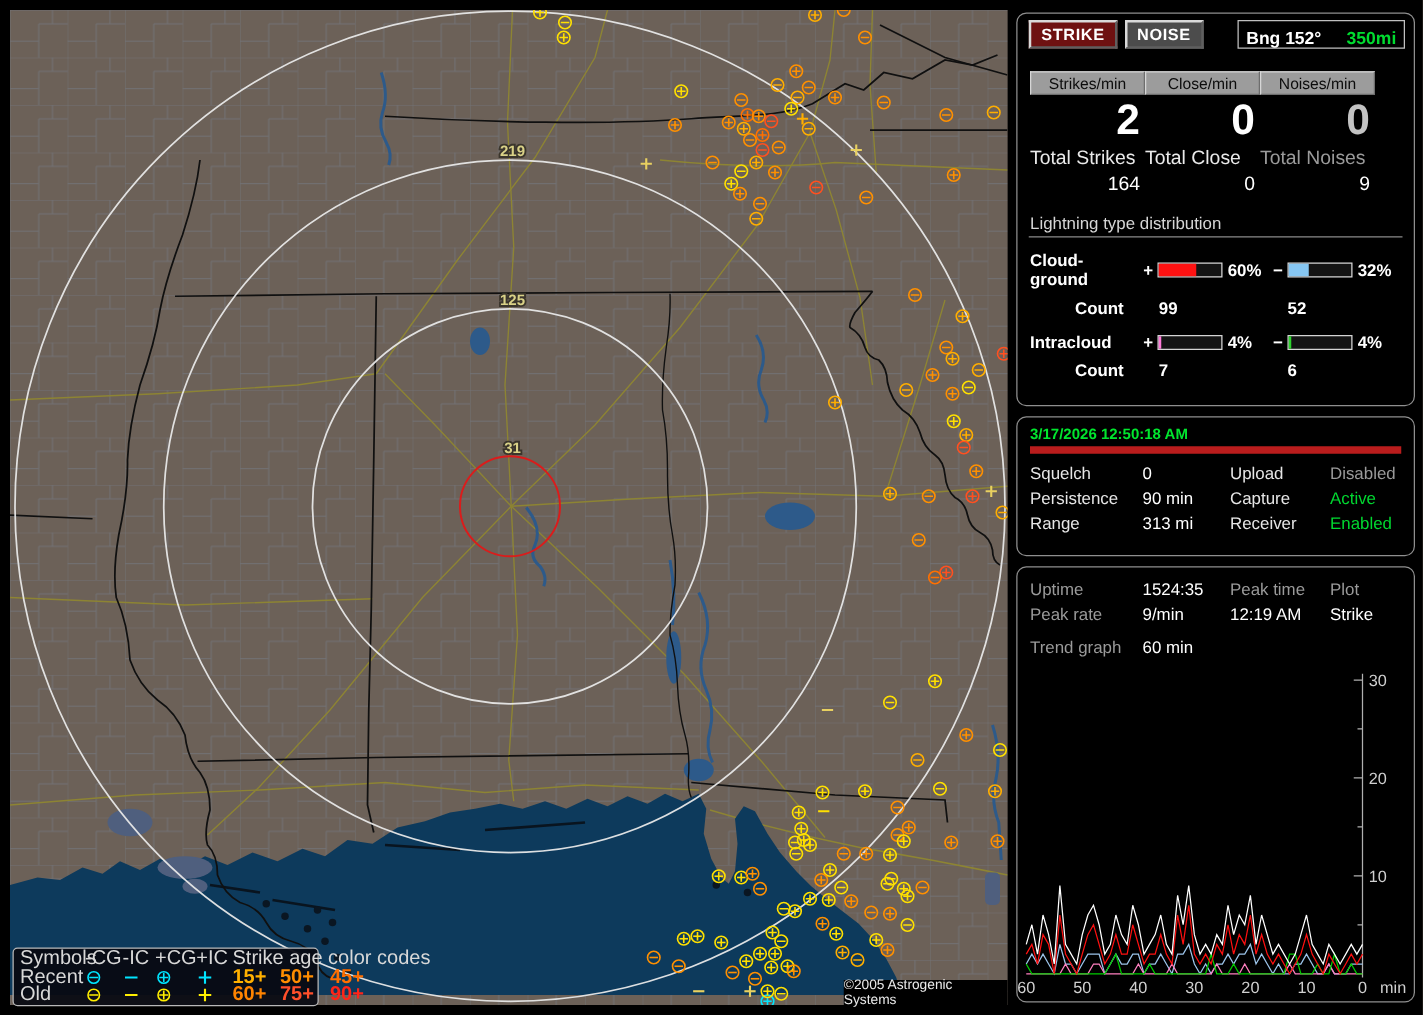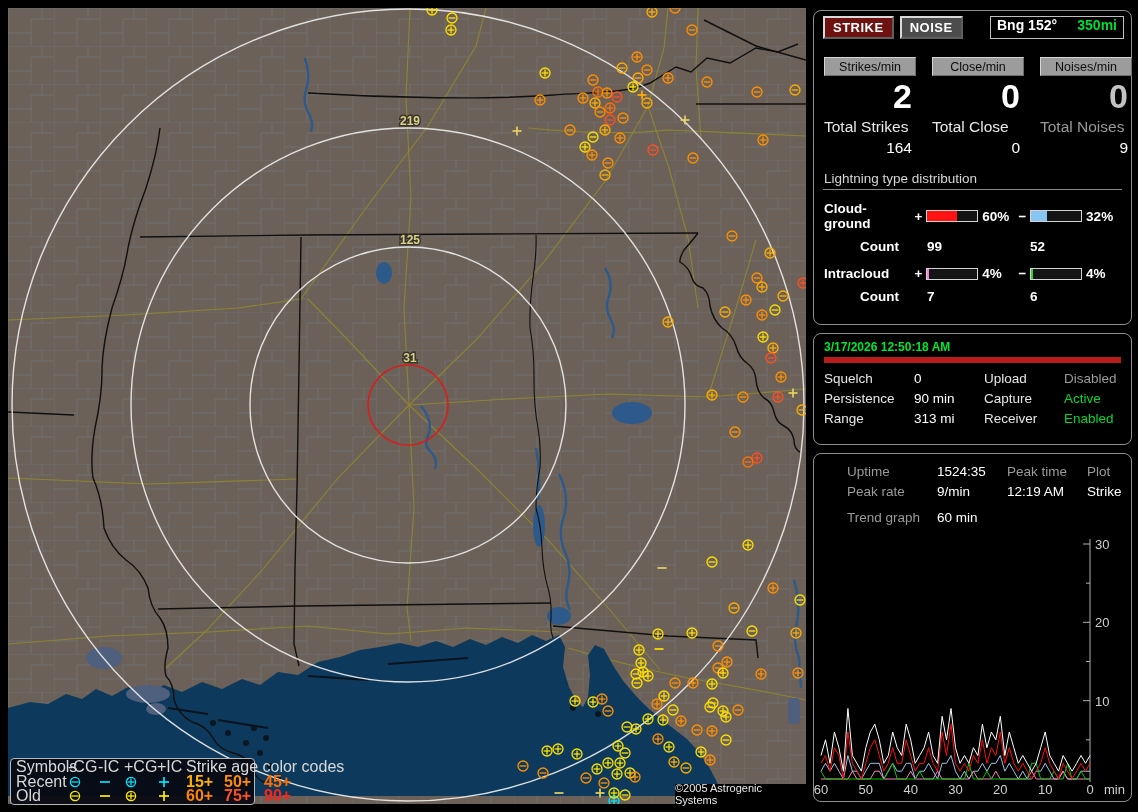--- a/index.html
+++ b/index.html
@@ -20,34 +20,34 @@
   .lg-sym { display:flex; align-items:center; }
   .lg-age { font-weight:bold; }
 
   #map-copyright { position:absolute; left:667px; top:776px; width:131px; height:20px;
     background:#000; color:#eaeaea; font-size:11px; display:flex; align-items:center; justify-content:center; }
 
   
   .panel-box { position:absolute; background:#000; border:1px solid #8f8f8f; border-radius:8px; }
   #box-counters { left:813px; top:10px;  width:319px; height:315px; }
   #box-status   { left:813px; top:333px; width:319px; height:112px; }
-  #box-session  { left:813px; top:453px; width:319px; height:349px;padding-left:23px; }
+  #box-session  { left:813px; top:453px; width:319px; height:349px; }
 
   .btn-row { display:flex; align-items:center; padding:5px 7px 0 9px; }
   .btn { height:23px; font-size:13px; font-weight:bold; letter-spacing:.5px;
     display:inline-flex; align-items:center; justify-content:center; padding:0 8px;
     border:2px solid; border-color:#d9d9d9 #5f5f5f #5f5f5f #d9d9d9; cursor:default; }
   #btn-strike { background:#6e1111; color:#fff; margin-right:6px; }
   #btn-noise  { background:#4c4c4c; color:#ffffff; }
   #bng-bar { margin-left:auto; width:134px; height:23px; border:1px solid #c0c0c0;
-    background:#000; display:flex; align-items:flex-start; padding:0 6px; font-size:14px; font-weight:bold; }
+    background:#000; display:flex; align-items:flex-end; padding:0 6px; font-size:14px; font-weight:bold; }
   #bng-bar .bng { color:#fff; }
   #bng-bar .rng { color:#00dc30; margin-left:auto; }
 
-  .cols3 { display:grid; grid-template-columns:92px 92px 92px; column-gap:16px; padding-left:10px; }
+  .cols3 { display:grid; grid-template-columns:92px 92px 92px; padding-left:10px; }
   .chip { margin-top:18px; height:19px; background:#9c9c9c; color:#0c0c0c; font-size:12.5px;
     border:1px solid; border-color:#d6d6d6 #6e6e6e #6e6e6e #d6d6d6;
     display:flex; align-items:center; justify-content:center; white-space:nowrap; }
   .rate { font-size:34px; font-weight:bold; color:#fff; text-align:right; padding-right:4px; line-height:40px; }
   .rate.dim { color:#c3c3c3; }
   .tlabel { font-size:15.5px; color:#eaeaea; white-space:nowrap; margin-top:2px; }
   .tlabel.dim { color:#9a9a9a; }
   .tvalue { font-size:15.5px; color:#fff; text-align:right; padding-right:4px; margin-top:3px; }
 
   #dist { padding:14px 10px 0 10px; }

